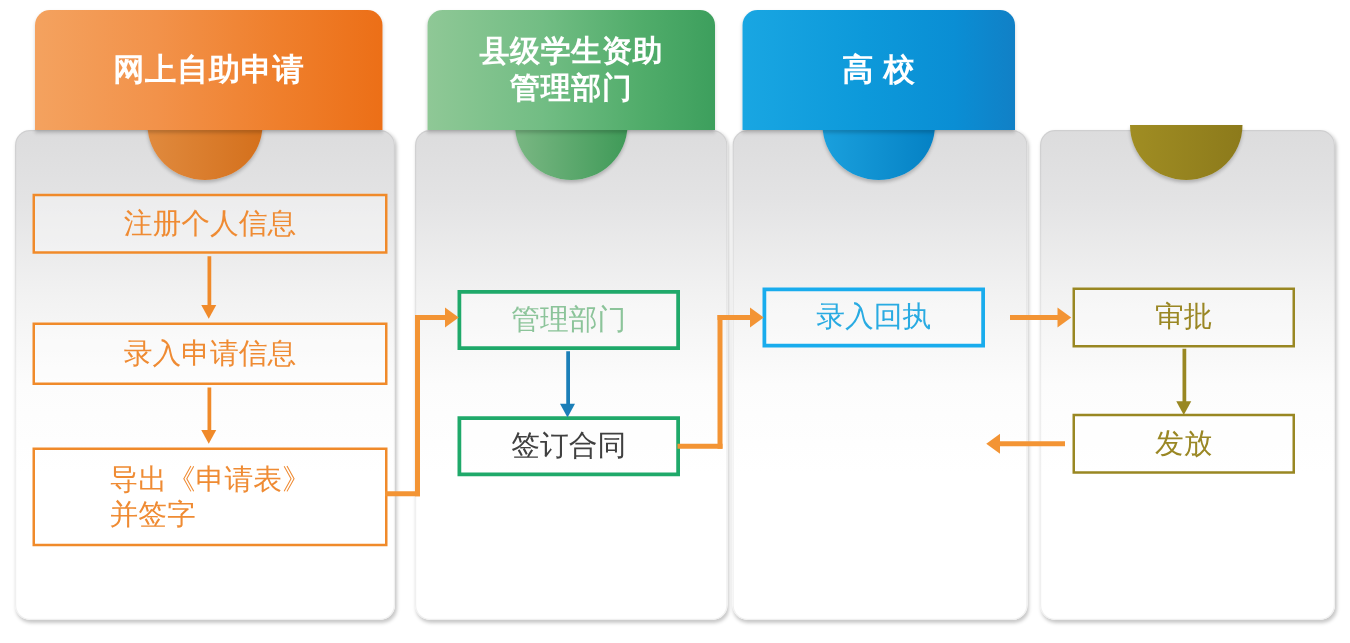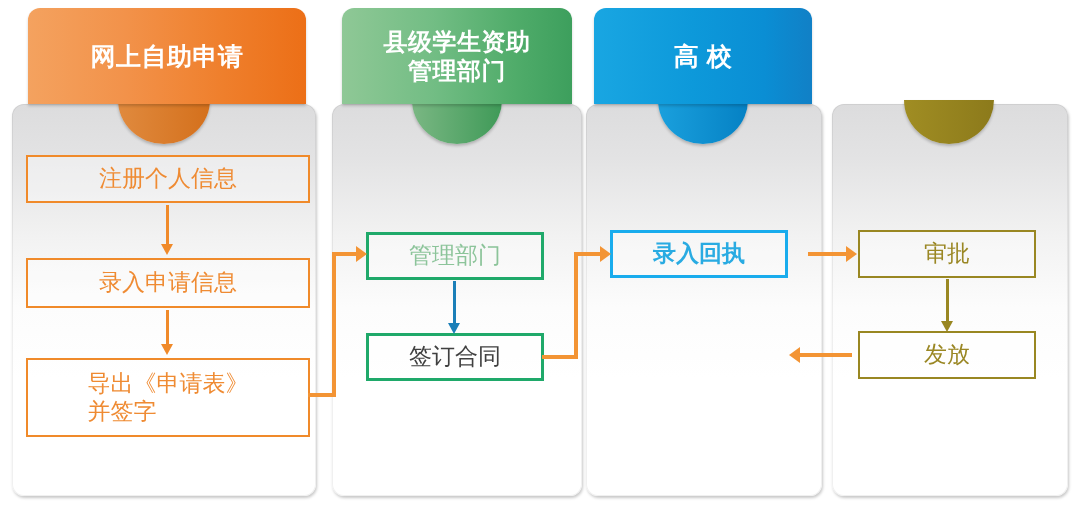--- a/index.html
+++ b/index.html
@@ -138,21 +138,21 @@
 
   <div class="tongue" style="left:658px; top:100px; width:90px; height:44px;
               background:linear-gradient(to right,#1aa0dd,#0581c4);"></div>
 
   <div class="header" style="left:594px; top:8px; width:218px; height:96px; font-size:25px; font-weight:bold;
               background:linear-gradient(to right,#19a6e2 0%,#0d99da 45%,#0a8ed4 78%,#1180c6 100%);">
     <span class="header-text">高 校</span>
   </div>
 
   <div class="box" style="left:610px; top:230px; width:178px; height:48px; border:3px solid #19aced;
-              color:#29abe2; font-size:23px;font-weight:bold;">录入回执</div>
+              color:#29abe2; font-size:23px;">录入回执</div>
 
 
   <div class="seg" style="left:808px; top:252px; width:44px; height:4px; background:#f39434;"></div>
   <div class="arrow-head" style="left:846px; top:246px; border-top:8px solid transparent; border-bottom:8px solid transparent;
               border-left:11px solid #f39434;"></div>
 
   <div class="seg" style="left:800px; top:353px; width:52px; height:4px; background:#f39434;"></div>
   <div class="arrow-head" style="left:789px; top:347px; border-top:8px solid transparent; border-bottom:8px solid transparent;
               border-right:11px solid #f39434;"></div>
 

